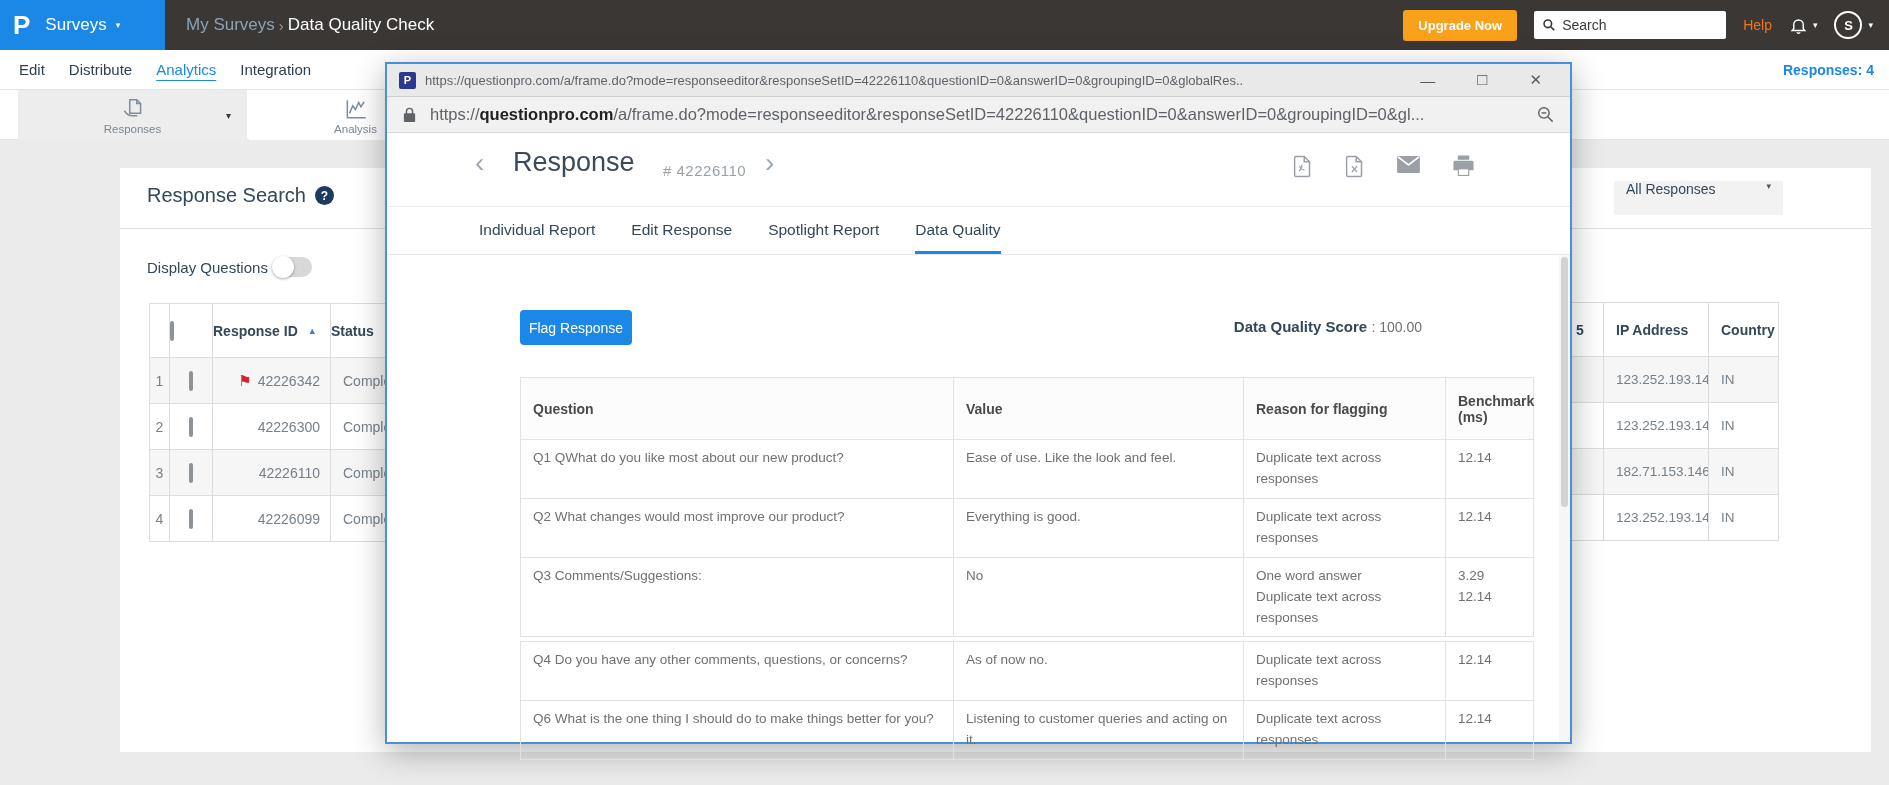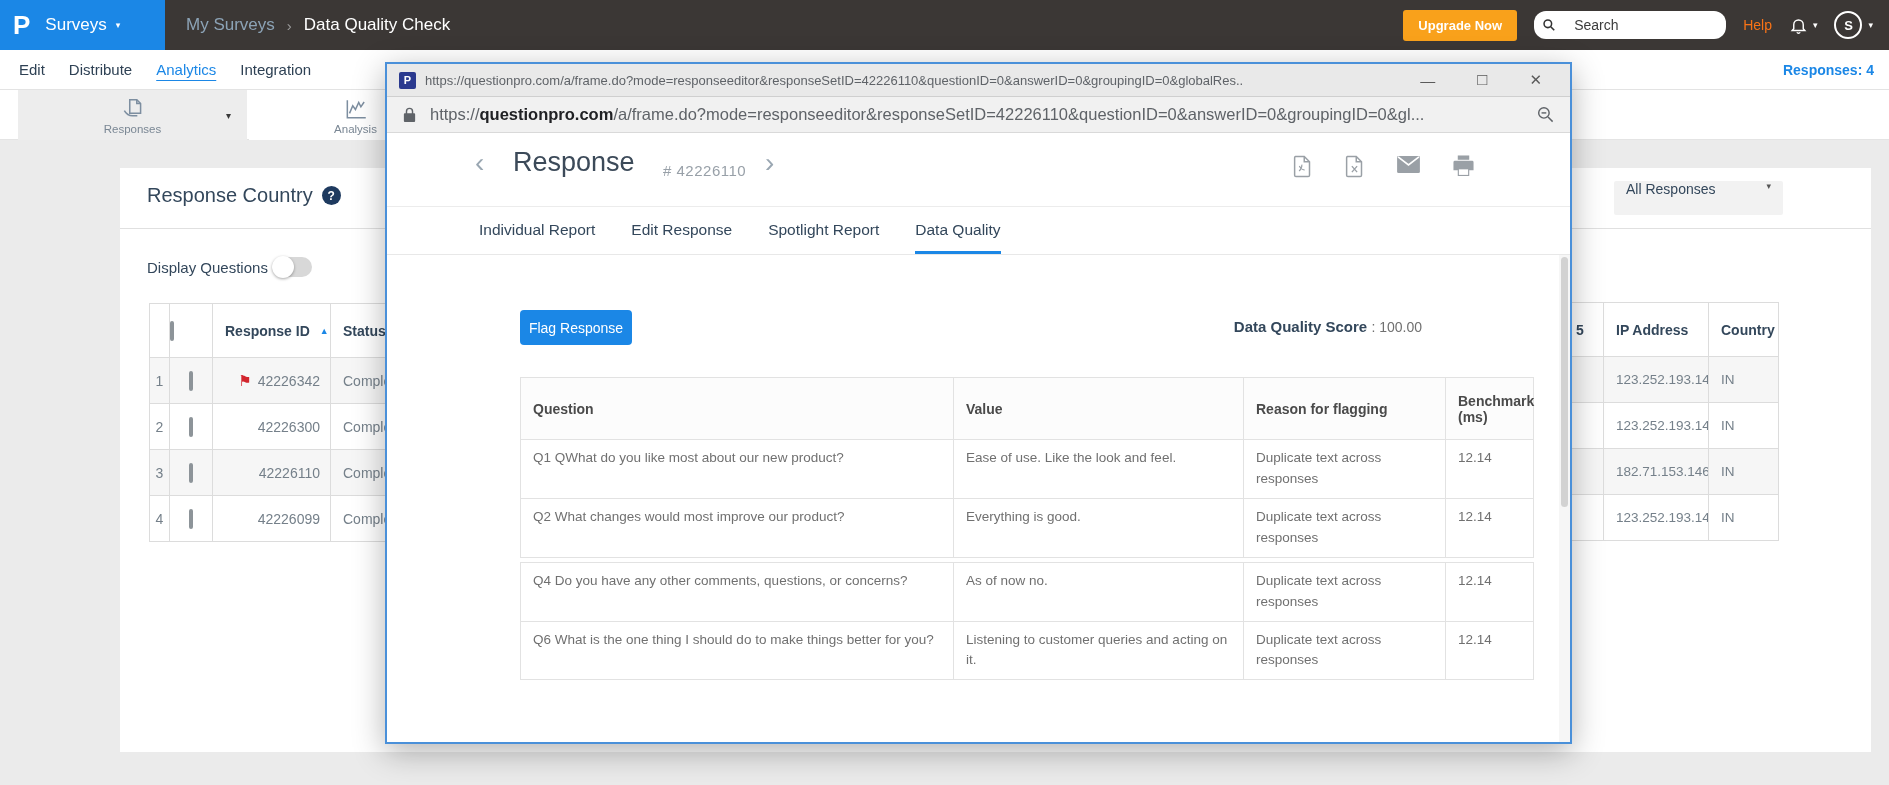--- a/index.html
+++ b/index.html
@@ -5,25 +5,25 @@
   html,body{margin:0;padding:0;background:#ebebeb;}
   .stage{position:relative;width:1889px;height:785px;overflow:hidden;
          font-family:"Liberation Sans",sans-serif;background:#ebebeb;}
 
   
   .topbar{position:absolute;left:0;top:0;width:100%;height:50px;background:#3b3735;display:flex;align-items:center;z-index:5;}
   .logo-area{width:165px;height:50px;background:#1b87e6;display:flex;align-items:center;padding-left:13px;box-sizing:border-box;}
   .logo-p{color:#fff;font-size:26px;font-weight:700;margin-right:15px;}
   .product{color:#fff;font-size:17px;}
   .w-caret{color:#fff;font-size:9px;margin-left:9px;}
-  .breadcrumb{margin-left:21px;display:flex;align-items:center;gap:12px;font-size:17px;}
+  .breadcrumb{margin-left:21px;display:flex;align-items:center;gap:4px;font-size:17px;}
   .bc-parent{color:#8ca3b6;} .bc-sep{color:#9a9a9a;font-size:15px;} .bc-current{color:#fff;}
   .top-right{margin-left:auto;display:flex;align-items:center;gap:17px;padding-right:16px;}
   .upgrade-btn{background:#f9a11b;color:#fff;font-weight:700;font-size:13px;padding:8px 15px;border-radius:3px;cursor:pointer;}
-  .search-box{width:192px;height:28px;background:#fff;border-radius:12px;display:flex;align-items:center;padding:0 8px;gap:16px;box-sizing:border-box;}
+  .search-box{width:192px;height:28px;background:#fff;border-radius:2px;display:flex;align-items:center;padding:0 8px;gap:4px;box-sizing:border-box;}
   .search-box input{border:0;outline:0;font-size:14px;width:145px;color:#333;background:transparent;font-family:inherit;}
   .search-box input::placeholder{color:#3c3c3c;opacity:1;}
   .help-link{color:#f97316;font-size:14px;}
   .bell-wrap{display:flex;align-items:center;gap:5px;color:#fff;}
   .avatar-wrap{display:flex;align-items:center;gap:6px;}
   .avatar{width:28px;height:28px;border:2px solid #fff;border-radius:50%;color:#fff;
           display:flex;align-items:center;justify-content:center;font-size:13px;font-weight:700;box-sizing:border-box;}
   .caret-dark{color:#fff;font-size:9px;}
 
   
@@ -52,21 +52,21 @@
                  display:flex;align-items:flex-start;padding:0 12px;box-sizing:border-box;font-size:14px;color:#33475b;cursor:pointer;gap:32px;}
   .all-responses .dd-caret{margin-left:auto;color:#555;font-size:9px;}
   .display-q{position:absolute;left:27px;top:89px;display:flex;align-items:center;gap:4px;}
   .display-q-label{font-size:15px;color:#33475b;}
   .toggle{width:40px;height:20px;border-radius:10px;background:#d8d8d8;position:relative;cursor:pointer;}
   .knob{position:absolute;left:0;top:-1px;width:22px;height:22px;background:#fff;border-radius:50%;box-shadow:0 1px 3px rgba(0,0,0,.35);}
 
   
   .vtable{position:absolute;left:29px;top:135px;border-collapse:collapse;table-layout:fixed;background:#fff;}
   .vtable th,.vtable td{border:1px solid #dcdcdc;overflow:hidden;white-space:nowrap;box-sizing:border-box;}
-  .vtable th{height:54px;font-size:14px;color:#33475b;font-weight:700;text-align:left;padding:0 0 0 12px;background:#fff;}
+  .vtable th{height:54px;font-size:14px;color:#33475b;font-weight:700;text-align:left;padding:0 0 0 0;background:#fff;}
   .vtable td{height:46px;font-size:14px;color:#75808a;}
   .vtable tr.alt td{background:#f6f6f6;}
   .cbx{width:17px;height:17px;border:2px solid #8d9499;border-radius:2px;background:#fff;margin:0 auto;box-sizing:border-box;cursor:pointer;}
   .num-cell{text-align:center;color:#8b9299;font-size:13px;padding:0!important;}
   .id-cell{text-align:right;padding-right:10px;color:#1b87e6;cursor:pointer;}
   .flag-glyph{color:#d2252d;font-size:15px;margin-right:6px;}
   .sort-asc{color:#1b87e6;font-size:9px;margin-left:10px;vertical-align:2px;}
   .status-cell{padding-left:12px;}
   .th-center{padding:0!important;text-align:center;}
 
@@ -196,21 +196,21 @@
         </span>
         <span class="tool-label">Analysis</span>
       </div>
       <span class="tool-caret">▾</span>
     </div>
   </div>
 
   <div class="card">
     <div class="card-header">
       <div class="viewer-title">
-        <span>Response Country</span>
+        <span>Response Search</span>
         <span class="help-badge">?</span>
       </div>
       <div class="all-responses">
         <span>All Responses</span>
         <span class="dd-caret">▾</span>
       </div>
     </div>
 
     <div class="display-q">
       <span class="display-q-label">Display Questions</span>
@@ -407,20 +407,32 @@
             <tr>
               <td>Q2 What changes would most improve our product?</td>
               <td>Everything is good.</td>
               <td>
                 <div>Duplicate text across responses</div>
               </td>
               <td>
                 <div>12.14</div>
               </td>
             </tr>
+            <tr>
+              <td>Q3 Comments/Suggestions:</td>
+              <td>No</td>
+              <td>
+                <div>One word answer</div>
+                <div>Duplicate text across responses</div>
+              </td>
+              <td>
+                <div>3.29</div>
+                <div>12.14</div>
+              </td>
+            </tr>
             <tr class="qspacer">
               <td colspan="4"></td>
             </tr>
             <tr>
               <td>Q4 Do you have any other comments, questions, or concerns?</td>
               <td>As of now no.</td>
               <td>
                 <div>Duplicate text across responses</div>
               </td>
               <td>

